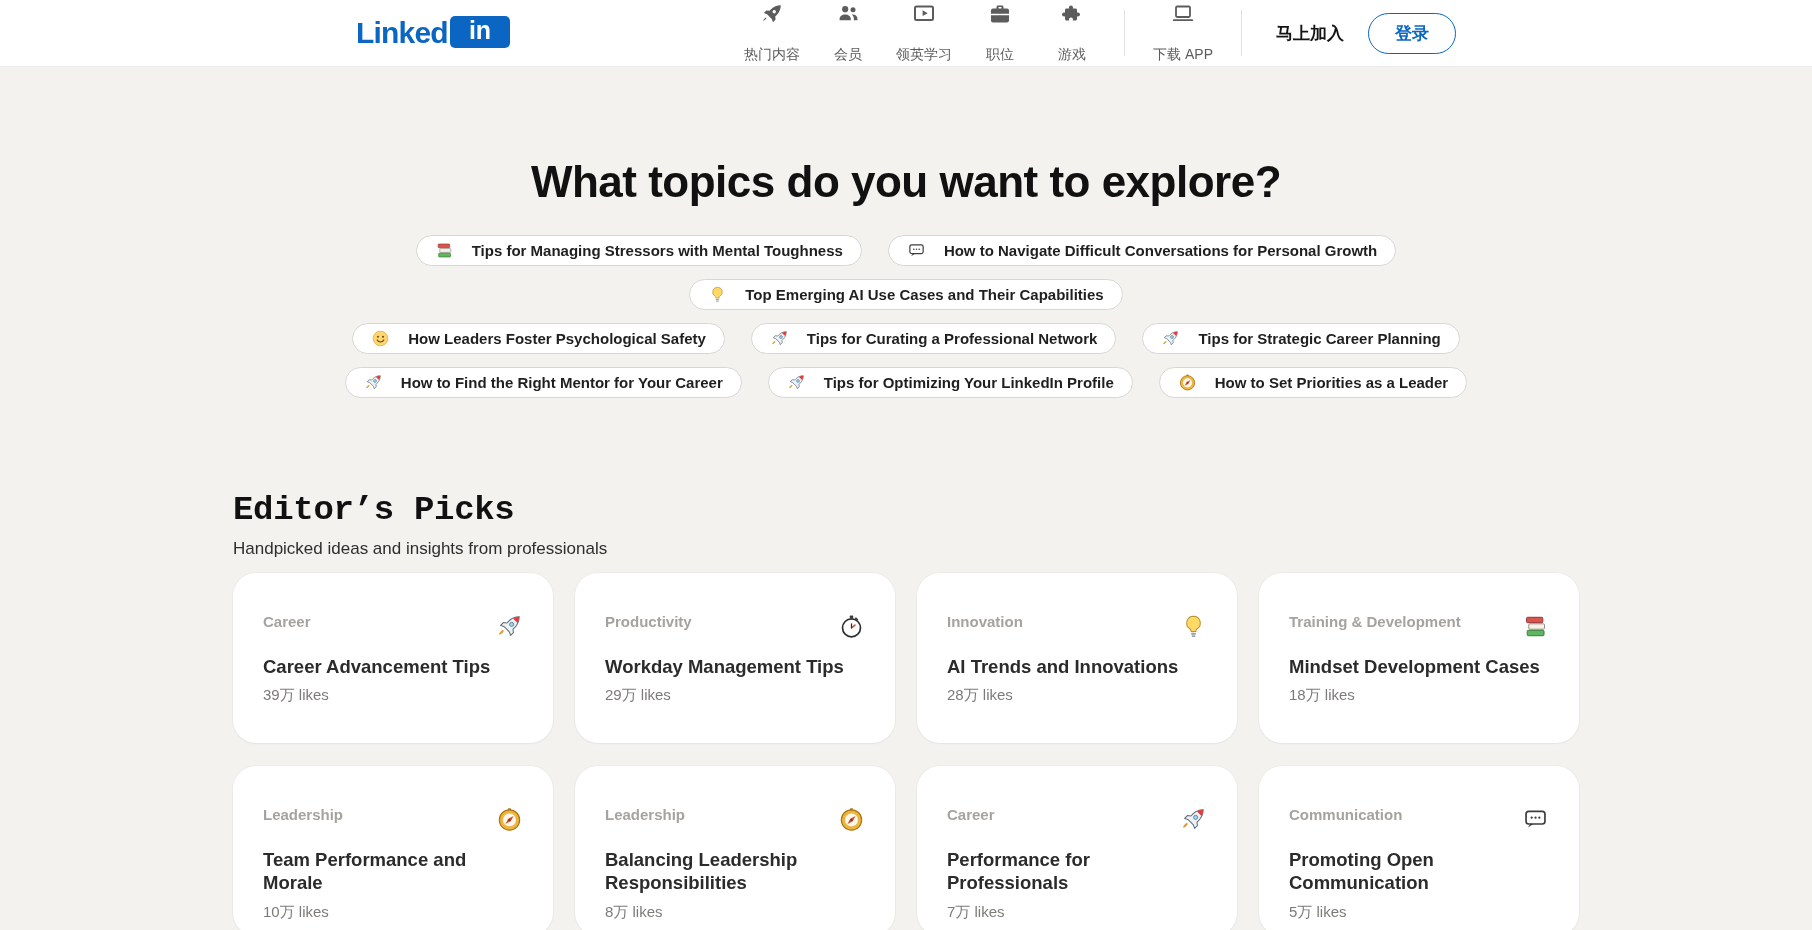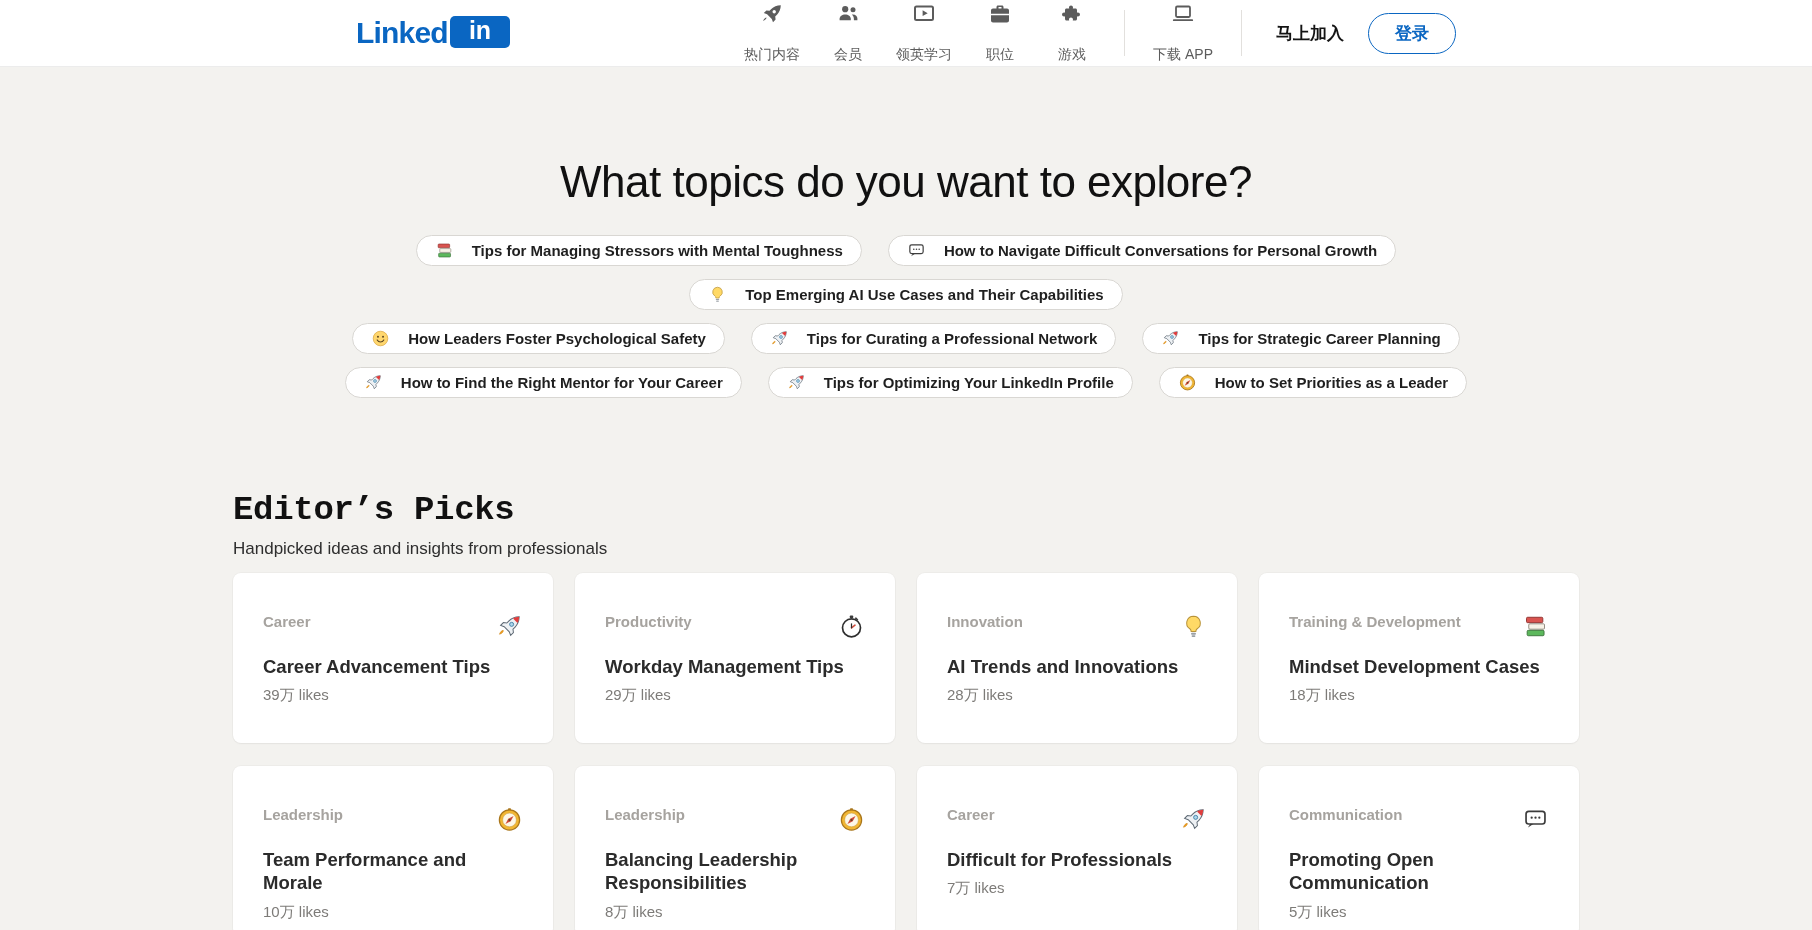--- a/index.html
+++ b/index.html
@@ -24,34 +24,34 @@
   .nav-item .icon svg { width:24px; height:24px; display:block; }
   .nav-label { font-size:14px; color:#5c5c5c; white-space:nowrap; }
   .nav-divider { width:1px; height:46px; background:#e2e0dd; margin:0 4px; }
   .join-link { font-size:17px; font-weight:bold; color:#141414; margin:0 24px 0 30px;
                white-space:nowrap; cursor:pointer; text-decoration:none; }
   .login-btn { border:1.5px solid #0a66c2; color:#0a66c2; background:transparent;
                border-radius:26px; font-size:17px; font-weight:bold; padding:11px 26px;
                cursor:pointer; font-family:inherit; line-height:1; }
   
   .hero { padding-top:90px; text-align:center; }
-  .hero-title { font-size:44px; font-weight:400; margin:0 0 28px; color:#111;
+  .hero-title { font-size:44px; font-weight:700; margin:0 0 28px; color:#111;
                 letter-spacing:-0.5px;text-align:center; }
   .pill-row { display:flex; justify-content:center; gap:26px; margin-bottom:13px; }
   .pill { display:inline-flex; align-items:center; gap:18px; background:#fff;
           border:1px solid #d9d7d3; border-radius:999px; height:31px; padding:0 18px;
           font-size:15px; font-weight:bold; color:#1f1f1f; cursor:pointer;
           white-space:nowrap; font-family:inherit; }
   .pill .icon svg { width:19px; height:19px; display:block; }
   
   .picks { width:1346px; margin:0 auto; padding-top:80px; }
   .picks-title { font-size:34px; font-weight:800; margin:0; color:#111; letter-spacing:-0.3px;font-family:Liberation Mono, monospace; }
   .picks-subtitle { font-size:17px; color:#2e2e2e; margin:10px 0 0; }
   .cards-grid { display:grid; grid-template-columns:repeat(4,1fr); gap:23px 22px; margin-top:14px; }
-  .card { background:#fff; border-radius:8px; padding:40px 30px 0; height:170px;
+  .card { background:#fff; border-radius:23px; padding:40px 30px 0; height:170px;
           box-shadow:0 0 0 1px rgba(0,0,0,0.025), 0 1px 2px rgba(0,0,0,0.04);
           cursor:pointer; }
   .card-top { display:flex; justify-content:space-between; align-items:flex-start; }
   .card-category { font-size:15px; font-weight:bold; color:#a6a39f; }
   .card .icon svg { width:27px; height:27px; display:block; }
   .card-title { font-size:18.5px; font-weight:bold; color:#2b2b2b; margin:15px 0 0;
                 line-height:1.26; }
   .card-likes { font-size:15px; color:#7d7b78; margin:8px 0 0; }
 </style>
 </head>
@@ -342,21 +342,21 @@
             <span class="card-category">Career</span>
             <span class="icon">
               <svg viewBox="0 0 24 24">
                 <path fill="#eef1f4" stroke="#5f6a75" stroke-width="0.9" d="M20.6 3.4c-3.9.1-7 1.5-9.3 3.8L9.6 8.9l-3-.4-2.5 2.5 3.2 1.2 4.5 4.5 1.2 3.2 2.5-2.5-.4-3 1.7-1.7c2.3-2.3 3.7-5.4 3.8-9.3z"></path>
                 <path fill="#e23d3d" d="M20.6 3.4c-.1 2-.6 3.9-1.5 5.5l-4-4c1.6-.9 3.5-1.4 5.5-1.5z"></path>
                 <circle cx="13.9" cy="10.1" r="1.8" fill="#aed6ea" stroke="#3e7ea6" stroke-width="0.8"></circle>
                 <path fill="#f5a623" stroke="#c97e12" stroke-width="0.5" d="M6.3 15.4c-1.4.3-2.7 1.7-3.2 3.5 1.8-.5 3.2-1.8 3.5-3.2z"></path>
               </svg>
             </span>
           </div>
-          <h3 class="card-title">Difficult for Professionals</h3>
+          <h3 class="card-title">Performance for Professionals</h3>
           <p class="card-likes">7万 likes</p>
         </article>
         <article class="card">
           <div class="card-top">
             <span class="card-category">Communication</span>
             <span class="icon">
               <svg viewBox="0 0 24 24">
                 <rect x="3.6" y="4.8" width="16.8" height="11.2" rx="2.4" fill="#fff" stroke="#3c3c3c" stroke-width="1.5"></rect>
                 <path d="M7.4 15.8l-2.1 3.4 4.8-3.2z" fill="#3c3c3c"></path>
                 <circle cx="8.6" cy="10.4" r="1" fill="#3c3c3c"></circle>

